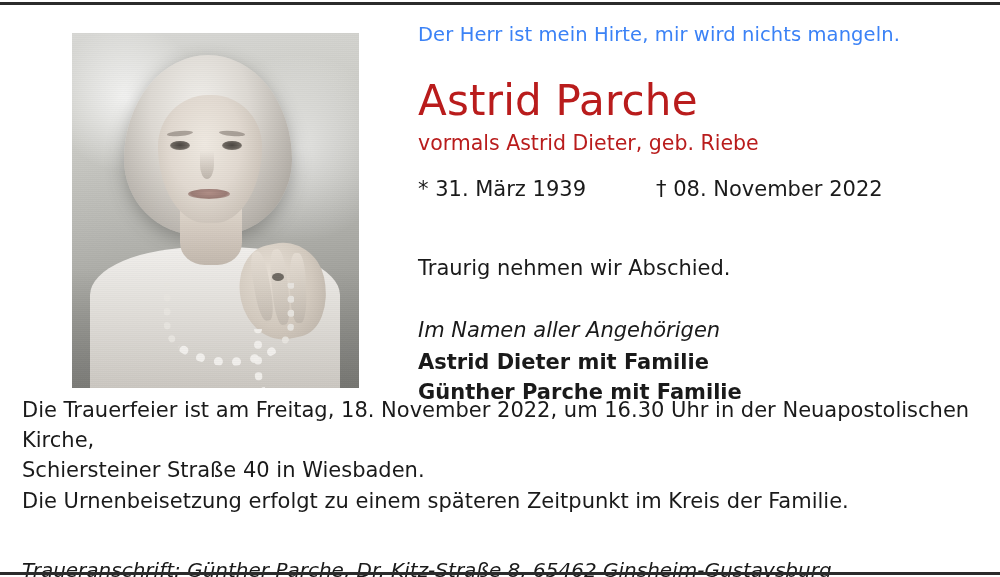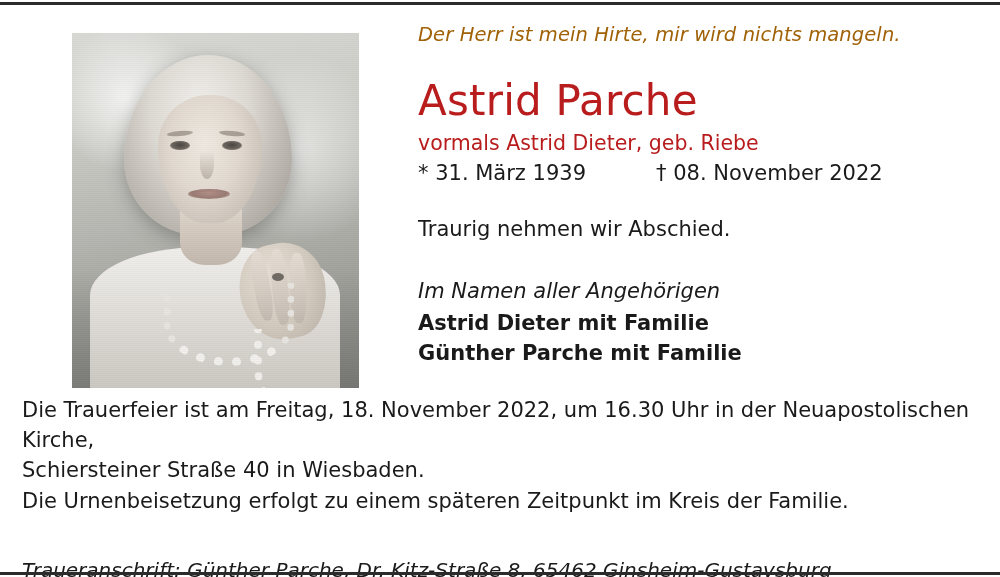--- a/index.html
+++ b/index.html
@@ -191,48 +191,47 @@
   }
 
   
   .col-right {
     position: absolute;
     left: 418px;
     top: 22px;
     width: 560px;
   }
   .verse {
-    font-style: italic;
     font-size: 19.5px;
     line-height: 1.3;
     letter-spacing: 0.1px;
-    color: #a16207;
+    color: #3b82f6;
   }
   .name {
     margin-top: 32px;
     font-size: 42px;
     line-height: 1.05;
     letter-spacing: 0.2px;
     color: #b91c1c;
   }
   .alias {
     margin-top: 8px;
     font-size: 20.5px;
     line-height: 1.25;
     color: #b91c1c;
   }
   .dates {
-    margin-top: 4px;
+    margin-top: 20px;
     font-size: 21px;
     display: flex;
   }
   .dates .birth { width: 238px; }
   .dates .death { }
   .abschied {
-    margin-top: 32px;
+    margin-top: 55px;
     font-size: 21px;
   }
   .namen {
     margin-top: 38px;
     font-size: 21px;
     font-style: italic;
   }
   .family {
     margin-top: 6px;
     font-size: 21px;

